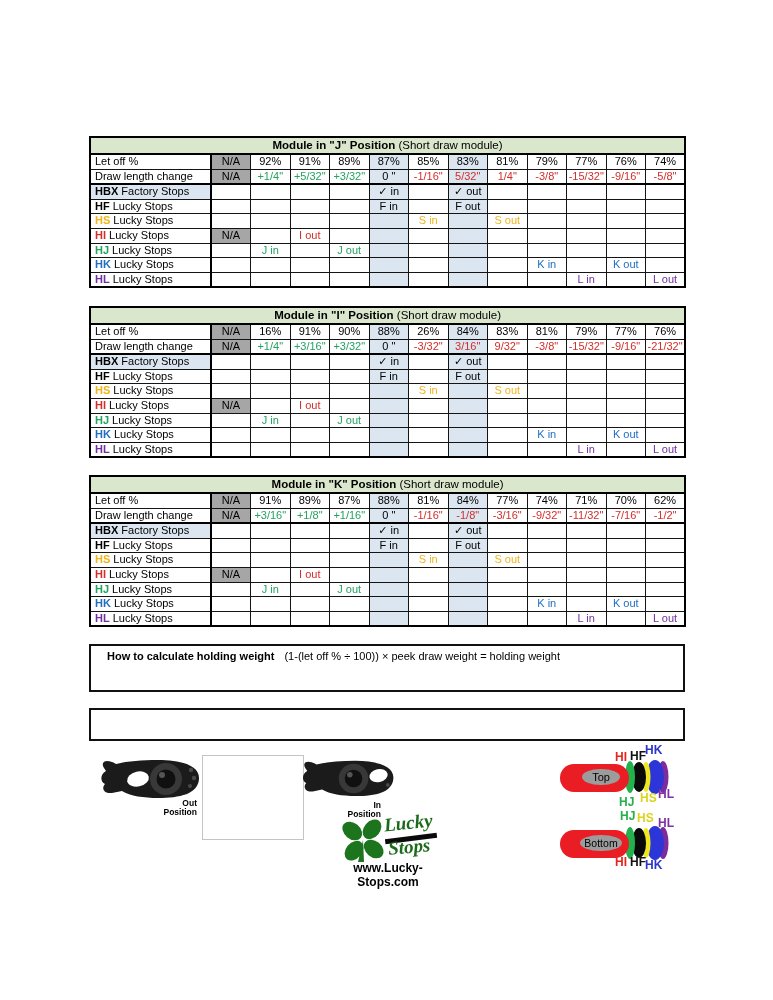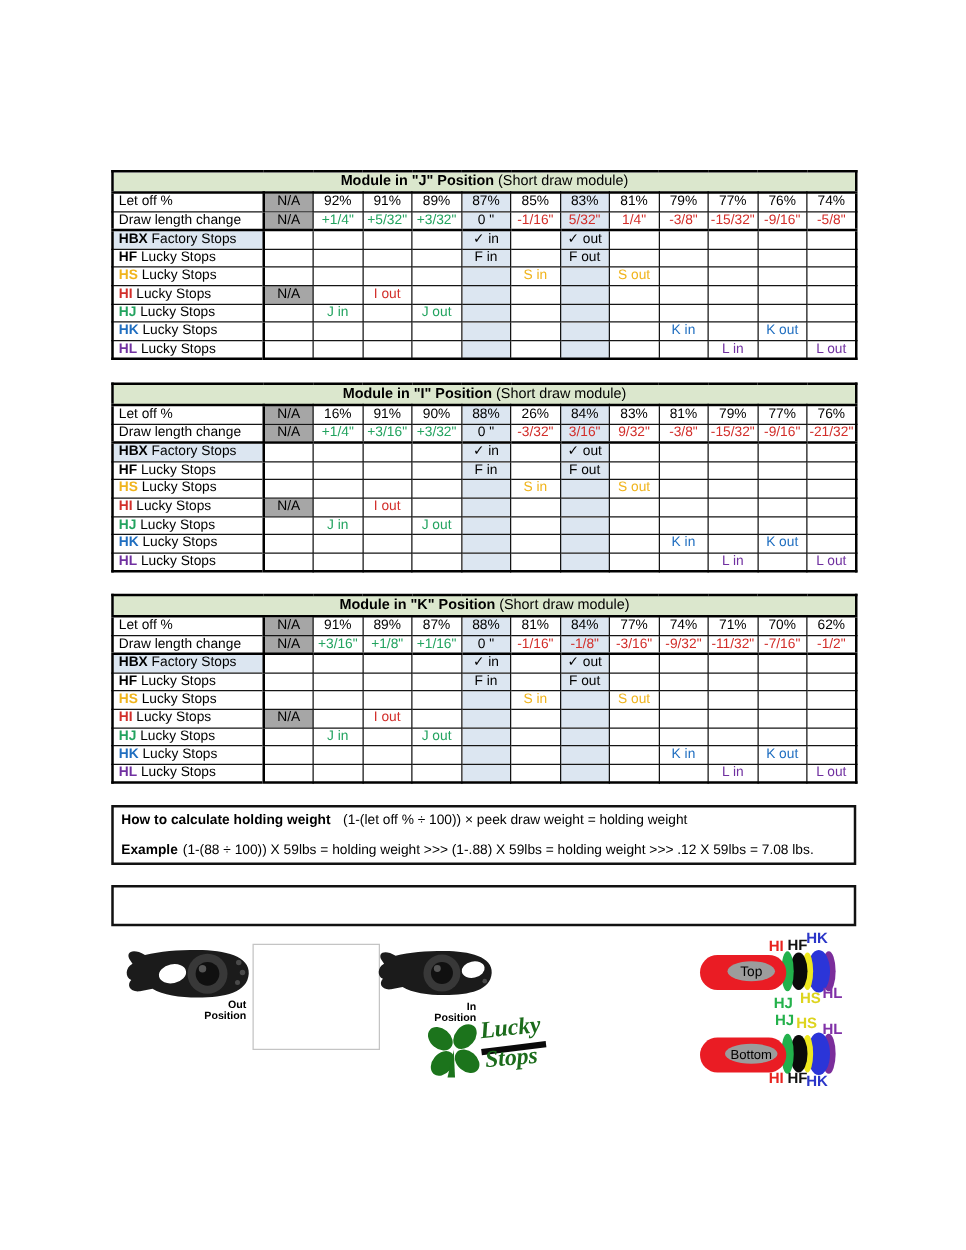--- a/index.html
+++ b/index.html
@@ -20,21 +20,21 @@
   .na{background:#a6a6a6;color:#000;}
   .hl{background:#dce6f1;}
   .pos{color:#22a35f;font-weight:bold;}
   .neg{color:#d22e2a;font-weight:bold;}
   .zero{color:#000;font-weight:bold;}
   .mark{font-weight:bold;}
   .pfx{font-weight:bold;}
 
   
   .fbox{position:absolute;left:89px;width:596px;box-sizing:border-box;border:2px solid #111;
-        background:#fff;font-size:11px;padding:4px 6px;display:flex;flex-direction:column;justify-content:space-between;}
+        background:#fff;font-size:11px;padding:4px 16px;display:flex;flex-direction:column;justify-content:space-between;}
   .b1{top:644px;height:48px;}
   .b2{top:708px;height:33px;padding:2px 6px;}
   .fline{white-space:nowrap;}
   .fline .fh{font-weight:bold;margin-right:10px;}
   .fline .fe{font-weight:bold;margin-right:4px;}
 
   
   .absimg{position:absolute;}
   .poslabel{position:absolute;width:56px;text-align:right;font-size:8.5px;font-weight:bold;line-height:9px;}
   .pl-out{left:141px;top:799px;}
@@ -533,21 +533,20 @@
             <td class="mark" style="color: rgb(112, 48, 160);">L in</td>
             <td></td>
             <td class="mark" style="color: rgb(112, 48, 160);">L out</td>
           </tr>
         </tbody>
       </table>
     </div>
 
   <div class="fbox b1">
     <div class="fline"><span class="fh">How to calculate holding weight</span><span>(1-(let off % ÷ 100)) × peek draw weight = holding weight</span></div>
-    <div class="fline"><span class="fe">Example</span><span>(1-(88 ÷ 100)) X 59lbs = holding weight &gt;&gt;&gt; (1-.88) X 59lbs = holding weight &gt;&gt;&gt; .12 X 59lbs = 7.08 lbs.</span></div>
   </div>
 
   <div class="fbox b2">
   </div>
 
   <svg class="absimg" style="left:96px;top:756px" width="108" height="45" viewBox="0 0 108 45">
     <path d="M20,8 C10,2 4,6 8,12 L10,15 C4,18 4,26 9,28 C5,32 8,38 16,37 L26,35 C34,40 48,42 62,42 C84,42 102,38 103,23 C104,9 84,4 62,4 C46,4 32,5 20,8 Z" fill="#1b1b1b"></path>
     <circle cx="70" cy="23" r="16" fill="#383838"></circle>
     <circle cx="70" cy="23" r="9.5" fill="#101010"></circle>
     <circle cx="66" cy="19" r="3" fill="#555555"></circle>
@@ -583,20 +582,21 @@
         <ellipse cx="25" cy="10" rx="8" ry="11" transform="rotate(130 25 24)"></ellipse>
         <ellipse cx="25" cy="10" rx="8" ry="11" transform="rotate(220 25 24)"></ellipse>
         <ellipse cx="25" cy="10" rx="8" ry="11" transform="rotate(310 25 24)"></ellipse>
         <path d="M25,24 L20,46 L26,46 Z"></path>
       </g>
     </svg>
     <div class="lword l1">Lucky</div>
     <div class="lbar"></div>
     <div class="lword l2">Stops</div>
   </div>
+  <div class="logourl">www.Lucky-Stops.com</div>
 
   <svg class="cam cam-top" viewBox="0 0 112 40">
     <ellipse cx="106" cy="19" rx="5.5" ry="16" fill="#7b2d9b"></ellipse>
     <ellipse cx="98" cy="19" rx="9" ry="17" fill="#2b35d8"></ellipse>
     <ellipse cx="89" cy="19" rx="4.5" ry="15" fill="#efe81f"></ellipse>
     <ellipse cx="82" cy="19" rx="7" ry="15" fill="#0a0a0a"></ellipse>
     <ellipse cx="73" cy="19" rx="5" ry="16" fill="#22b14c"></ellipse>
     <rect x="3" y="6" width="69" height="28" rx="14" fill="#ea1c24"></rect>
     <ellipse cx="44" cy="19" rx="19" ry="8" fill="#9c9c9c"></ellipse>
     <text x="44" y="23" text-anchor="middle" font-size="11" fill="#000">Top</text>

